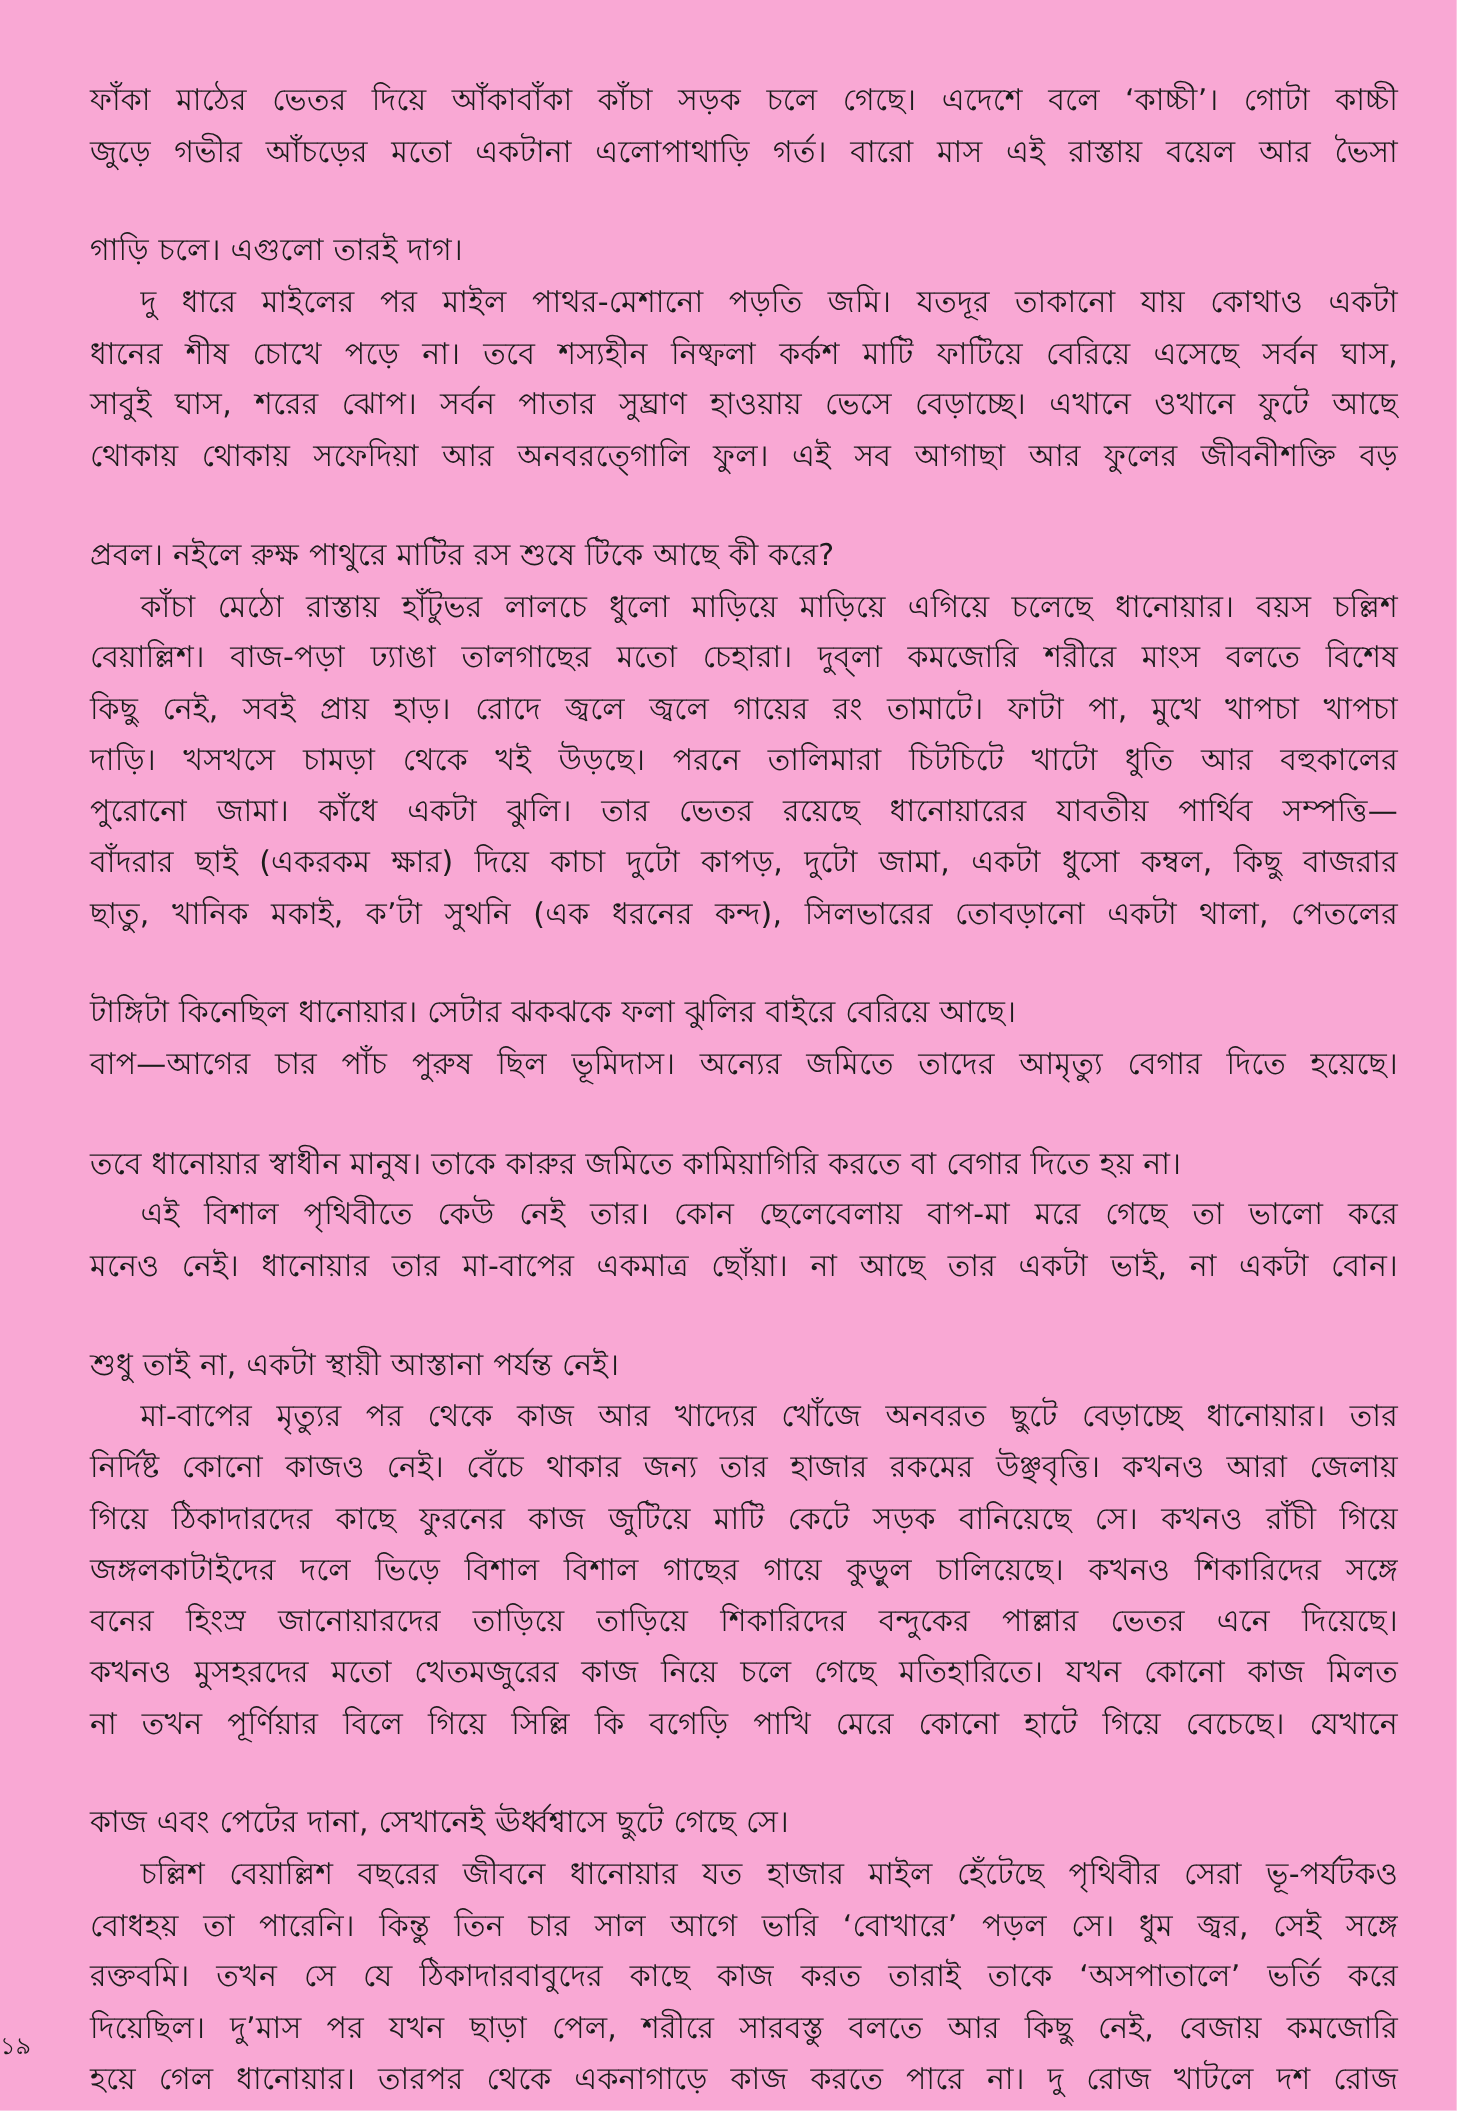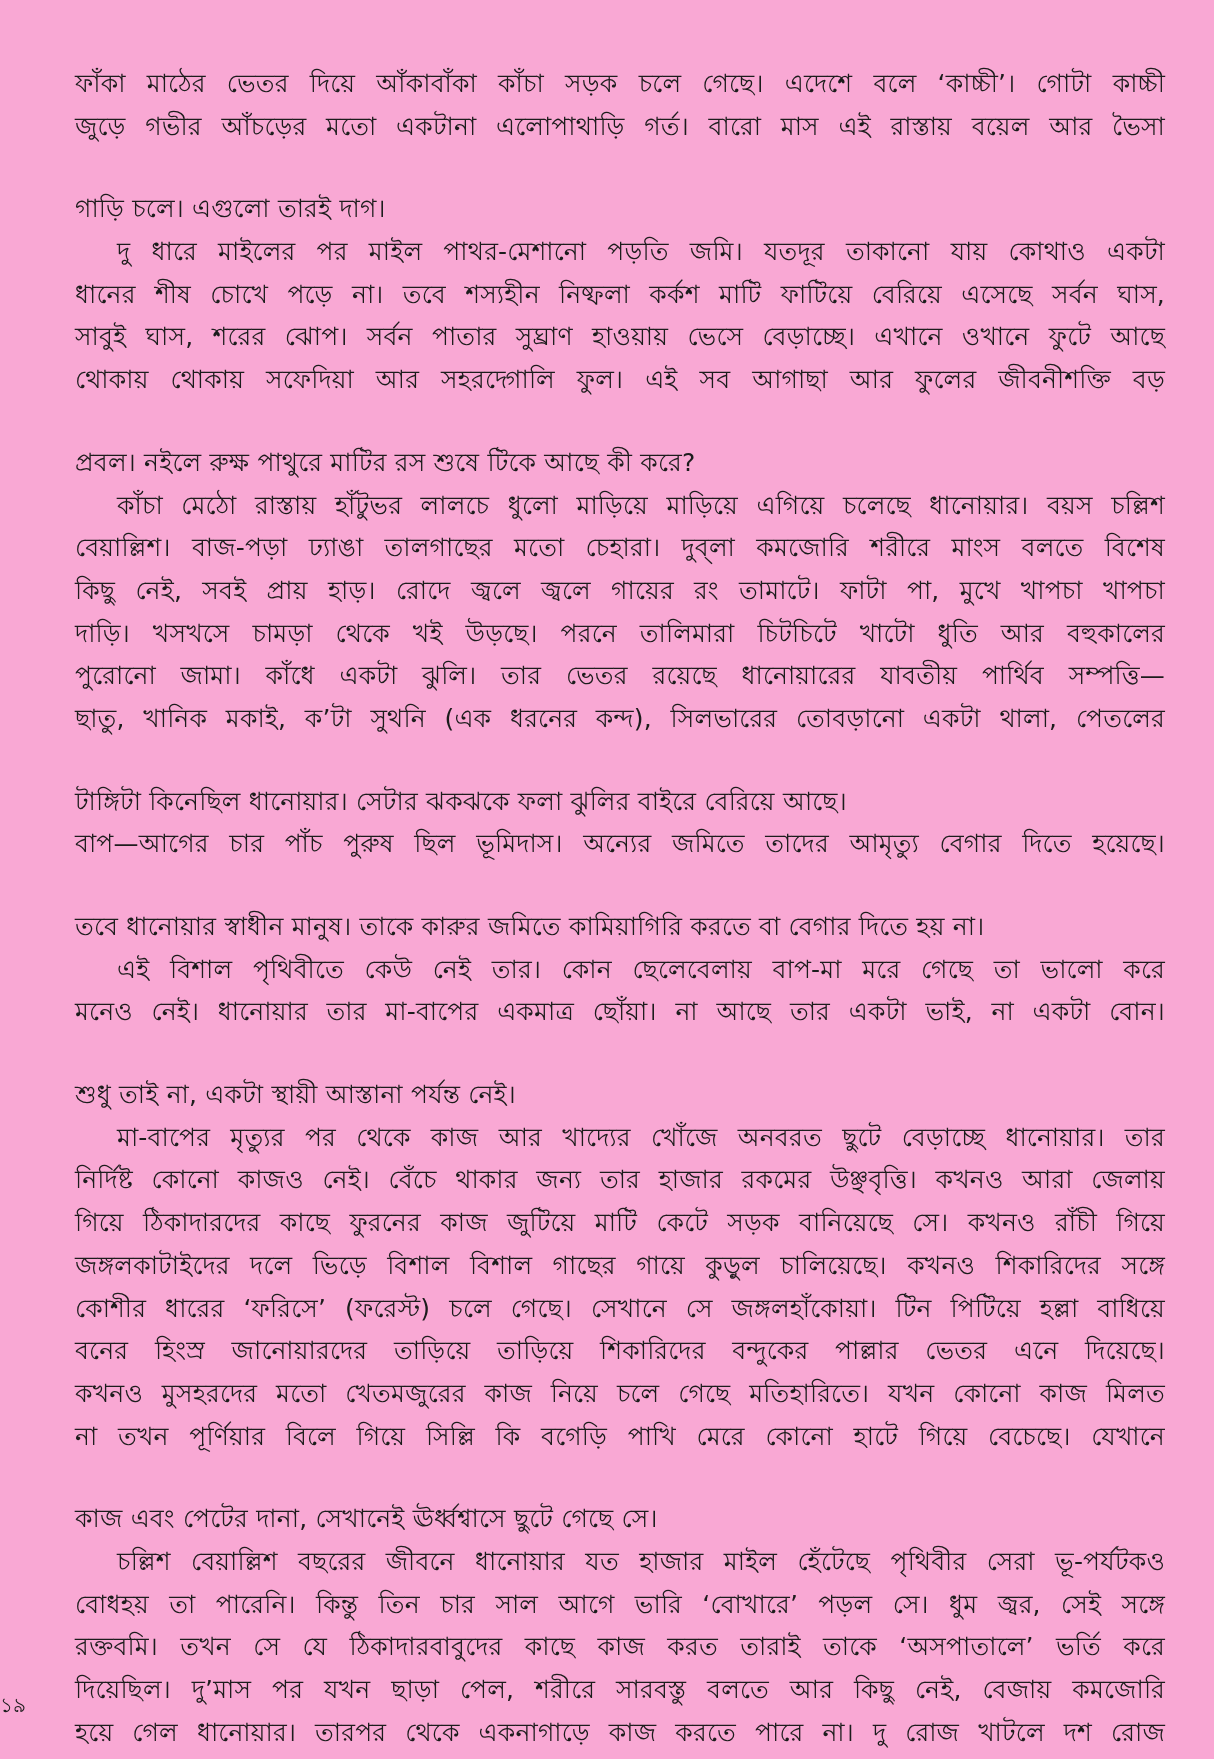--- a/index.html
+++ b/index.html
@@ -64,51 +64,51 @@
     <div>
       <div class="line">ফাঁকা মাঠের ভেতর দিয়ে আঁকাবাঁকা কাঁচা সড়ক চলে গেছে। এদেশে বলে ‘কাচ্চী’। গোটা কাচ্চী</div>
       <div class="line">জুড়ে গভীর আঁচড়ের মতো একটানা এলোপাথাড়ি গর্ত। বারো মাস এই রাস্তায় বয়েল আর ভৈসা</div>
       <div class="line last">গাড়ি চলে। এগুলো তারই দাগ।</div>
     </div>
 
     <div>
       <div class="line indent">দু ধারে মাইলের পর মাইল পাথর-মেশানো পড়তি জমি। যতদূর তাকানো যায় কোথাও একটা</div>
       <div class="line">ধানের শীষ চোখে পড়ে না। তবে শস্যহীন নিষ্ফলা কর্কশ মাটি ফাটিয়ে বেরিয়ে এসেছে সর্বন ঘাস,</div>
       <div class="line">সাবুই ঘাস, শরের ঝোপ। সর্বন পাতার সুঘ্রাণ হাওয়ায় ভেসে বেড়াচ্ছে। এখানে ওখানে ফুটে আছে</div>
-      <div class="line">থোকায় থোকায় সফেদিয়া আর সহরদ্গোলি ফুল। এই সব আগাছা আর ফুলের জীবনীশক্তি বড়</div>
+      <div class="line">থোকায় থোকায় সফেদিয়া আর অনবরত্গোলি ফুল। এই সব আগাছা আর ফুলের জীবনীশক্তি বড়</div>
       <div class="line last">প্রবল। নইলে রুক্ষ পাথুরে মাটির রস শুষে টিকে আছে কী করে?</div>
     </div>
 
     <div>
       <div class="line indent">কাঁচা মেঠো রাস্তায় হাঁটুভর লালচে ধুলো মাড়িয়ে মাড়িয়ে এগিয়ে চলেছে ধানোয়ার। বয়স চল্লিশ</div>
       <div class="line">বেয়াল্লিশ। বাজ-পড়া ঢ্যাঙা তালগাছের মতো চেহারা। দুব্‌লা কমজোরি শরীরে মাংস বলতে বিশেষ</div>
       <div class="line">কিছু নেই, সবই প্রায় হাড়। রোদে জ্বলে জ্বলে গায়ের রং তামাটে। ফাটা পা, মুখে খাপচা খাপচা</div>
       <div class="line">দাড়ি। খসখসে চামড়া থেকে খই উড়ছে। পরনে তালিমারা চিটচিটে খাটো ধুতি আর বহুকালের</div>
       <div class="line">পুরোনো জামা। কাঁধে একটা ঝুলি। তার ভেতর রয়েছে ধানোয়ারের যাবতীয় পার্থিব সম্পত্তি—</div>
+      <div class="line">বাঁদরার ছাই (একরকম ক্ষার) দিয়ে কাচা দুটো কাপড়, দুটো জামা, একটা ধুসো কম্বল, কিছু বাজরার</div>
       <div class="line">ছাতু, খানিক মকাই, ক’টা সুথনি (এক ধরনের কন্দ), সিলভারের তোবড়ানো একটা থালা, পেতলের</div>
       <div class="line last">টাঙ্গিটা কিনেছিল ধানোয়ার। সেটার ঝকঝকে ফলা ঝুলির বাইরে বেরিয়ে আছে।</div>
     </div>
 
     <div>
       <div class="line">বাপ—আগের চার পাঁচ পুরুষ ছিল ভূমিদাস। অন্যের জমিতে তাদের আমৃত্যু বেগার দিতে হয়েছে।</div>
       <div class="line last">তবে ধানোয়ার স্বাধীন মানুষ। তাকে কারুর জমিতে কামিয়াগিরি করতে বা বেগার দিতে হয় না।</div>
     </div>
 
     <div>
       <div class="line indent">এই বিশাল পৃথিবীতে কেউ নেই তার। কোন ছেলেবেলায় বাপ-মা মরে গেছে তা ভালো করে</div>
       <div class="line">মনেও নেই। ধানোয়ার তার মা-বাপের একমাত্র ছোঁয়া। না আছে তার একটা ভাই, না একটা বোন।</div>
       <div class="line last">শুধু তাই না, একটা স্থায়ী আস্তানা পর্যন্ত নেই।</div>
     </div>
 
     <div>
       <div class="line indent">মা-বাপের মৃত্যুর পর থেকে কাজ আর খাদ্যের খোঁজে অনবরত ছুটে বেড়াচ্ছে ধানোয়ার। তার</div>
       <div class="line">নির্দিষ্ট কোনো কাজও নেই। বেঁচে থাকার জন্য তার হাজার রকমের উঞ্ছবৃত্তি। কখনও আরা জেলায়</div>
       <div class="line">গিয়ে ঠিকাদারদের কাছে ফুরনের কাজ জুটিয়ে মাটি কেটে সড়ক বানিয়েছে সে। কখনও রাঁচী গিয়ে</div>
       <div class="line">জঙ্গলকাটাইদের দলে ভিড়ে বিশাল বিশাল গাছের গায়ে কুড়ুল চালিয়েছে। কখনও শিকারিদের সঙ্গে</div>
-      <div class="line">কোশীর ধারের ‘ফরিসে’ (ফরেস্ট) চলে গেছে। সেখানে সে জঙ্গলহাঁকোয়া। টিন পিটিয়ে হল্লা বাধিয়ে</div>
       <div class="line">বনের হিংস্র জানোয়ারদের তাড়িয়ে তাড়িয়ে শিকারিদের বন্দুকের পাল্লার ভেতর এনে দিয়েছে।</div>
       <div class="line">কখনও মুসহরদের মতো খেতমজুরের কাজ নিয়ে চলে গেছে মতিহারিতে। যখন কোনো কাজ মিলত</div>
       <div class="line">না তখন পূর্ণিয়ার বিলে গিয়ে সিল্লি কি বগেড়ি পাখি মেরে কোনো হাটে গিয়ে বেচেছে। যেখানে</div>
       <div class="line last">কাজ এবং পেটের দানা, সেখানেই ঊর্ধ্বশ্বাসে ছুটে গেছে সে।</div>
     </div>
 
     <div>
       <div class="line indent">চল্লিশ বেয়াল্লিশ বছরের জীবনে ধানোয়ার যত হাজার মাইল হেঁটেছে পৃথিবীর সেরা ভূ-পর্যটকও</div>
       <div class="line">বোধহয় তা পারেনি। কিন্তু তিন চার সাল আগে ভারি ‘বোখারে’ পড়ল সে। ধুম জ্বর, সেই সঙ্গে</div>
       <div class="line">রক্তবমি। তখন সে যে ঠিকাদারবাবুদের কাছে কাজ করত তারাই তাকে ‘অসপাতালে’ ভর্তি করে</div>

